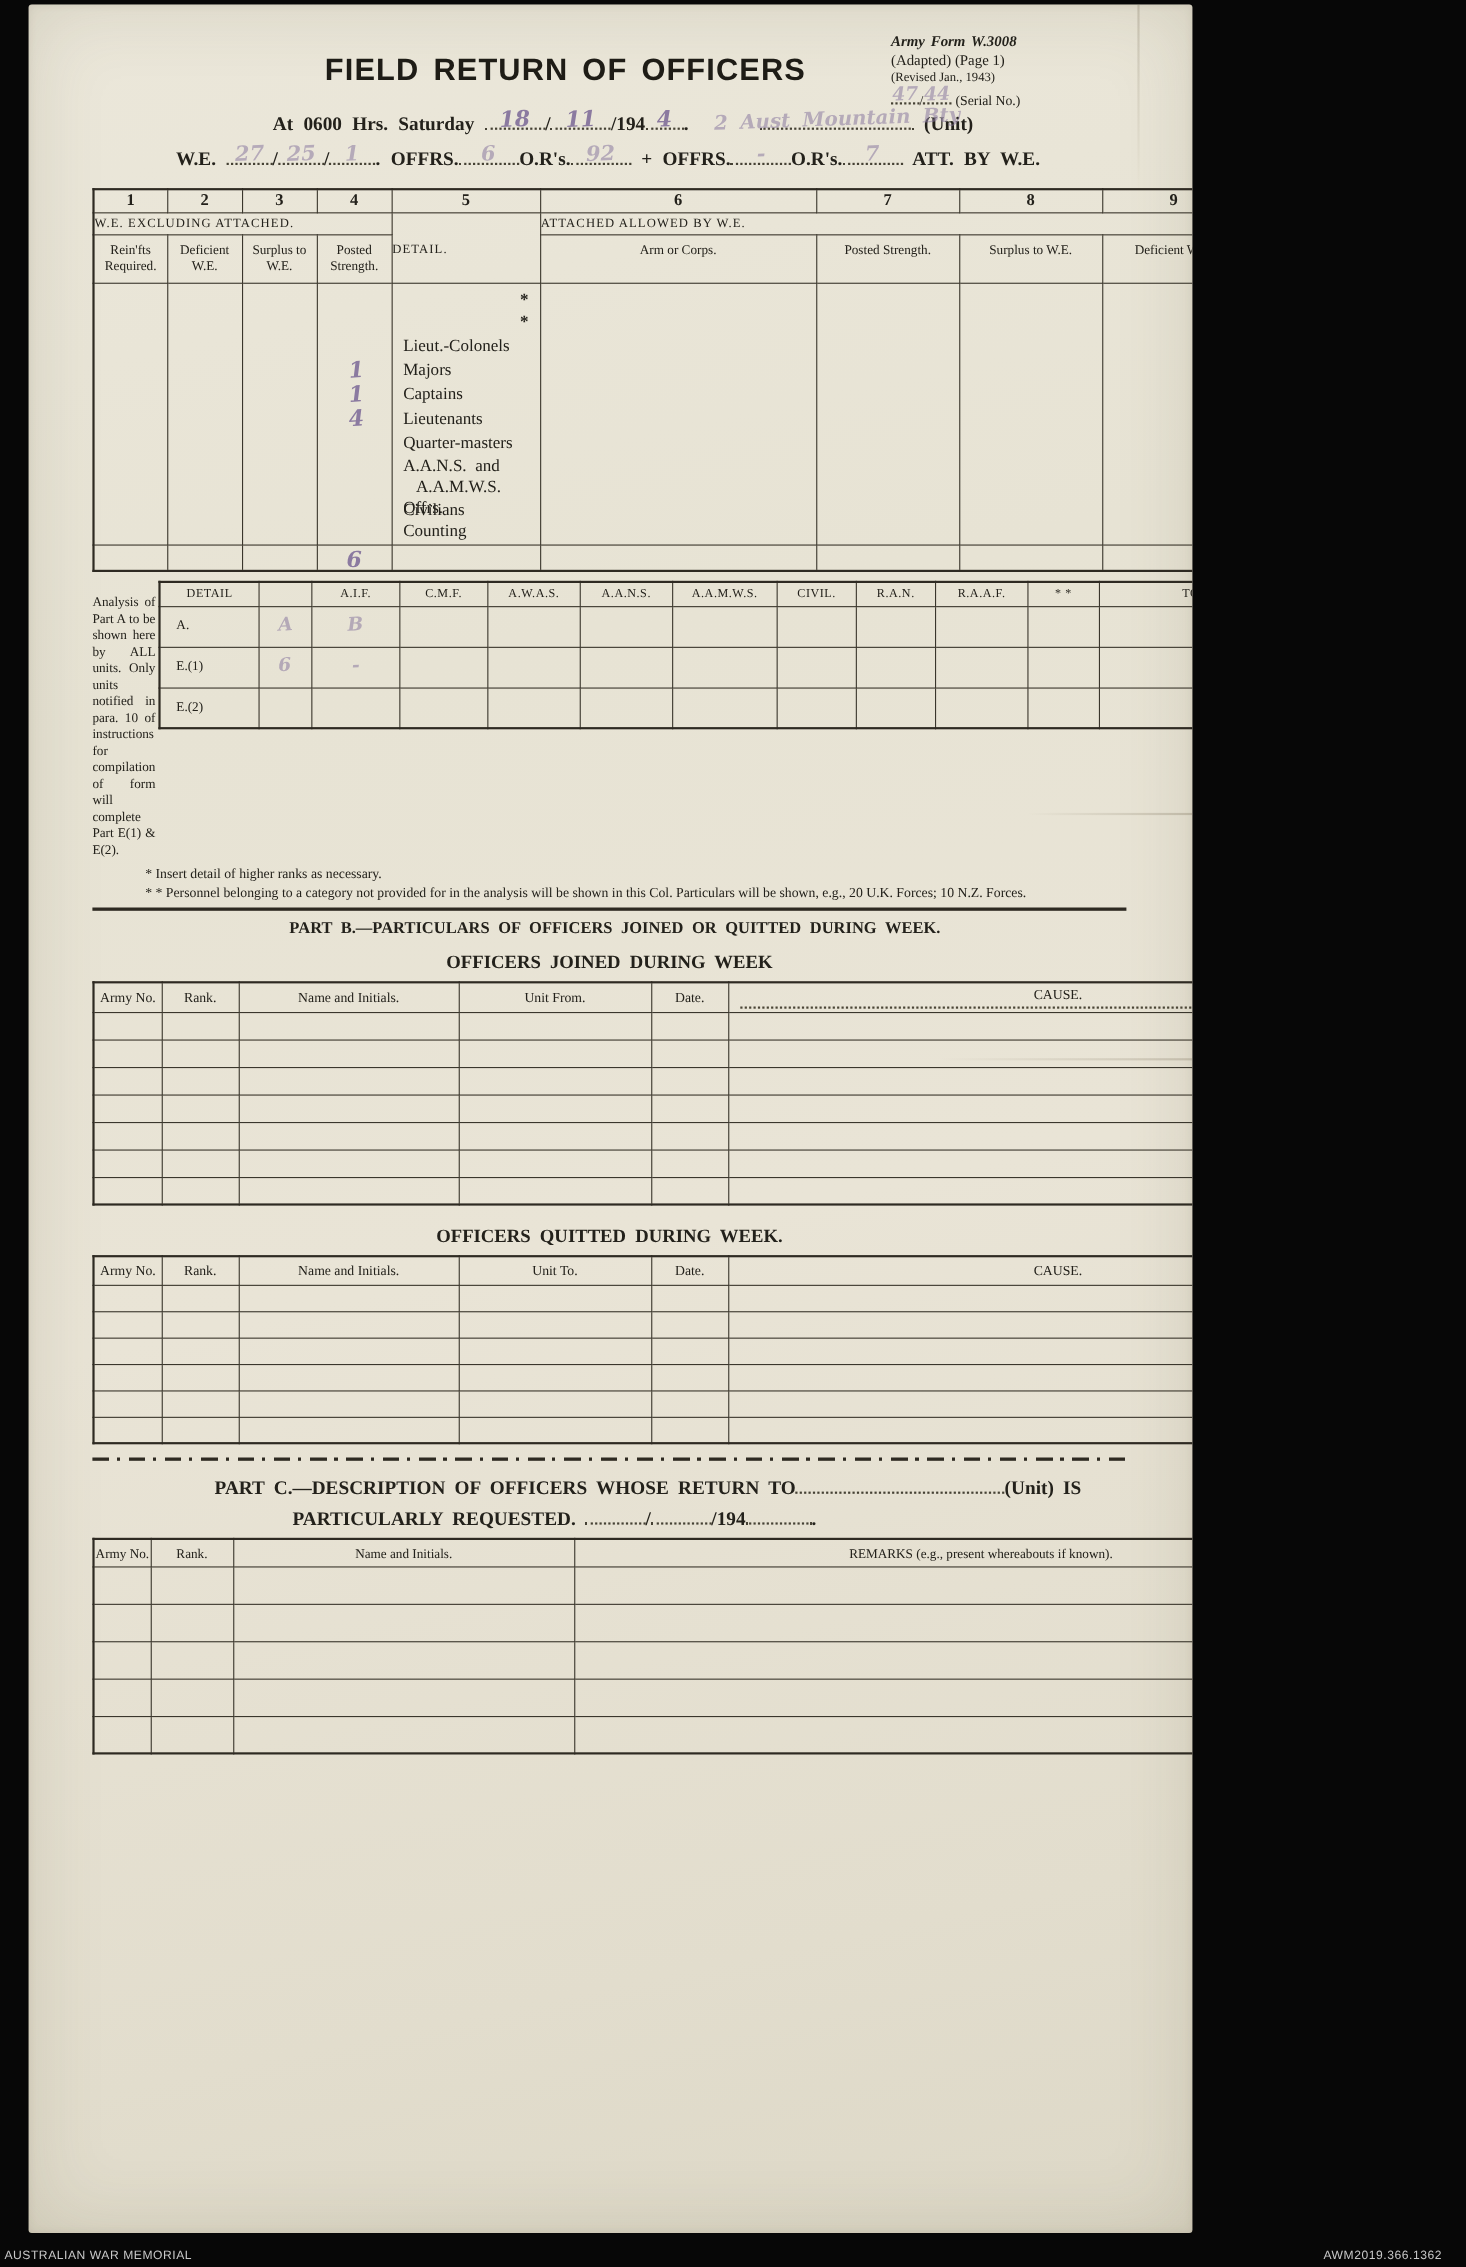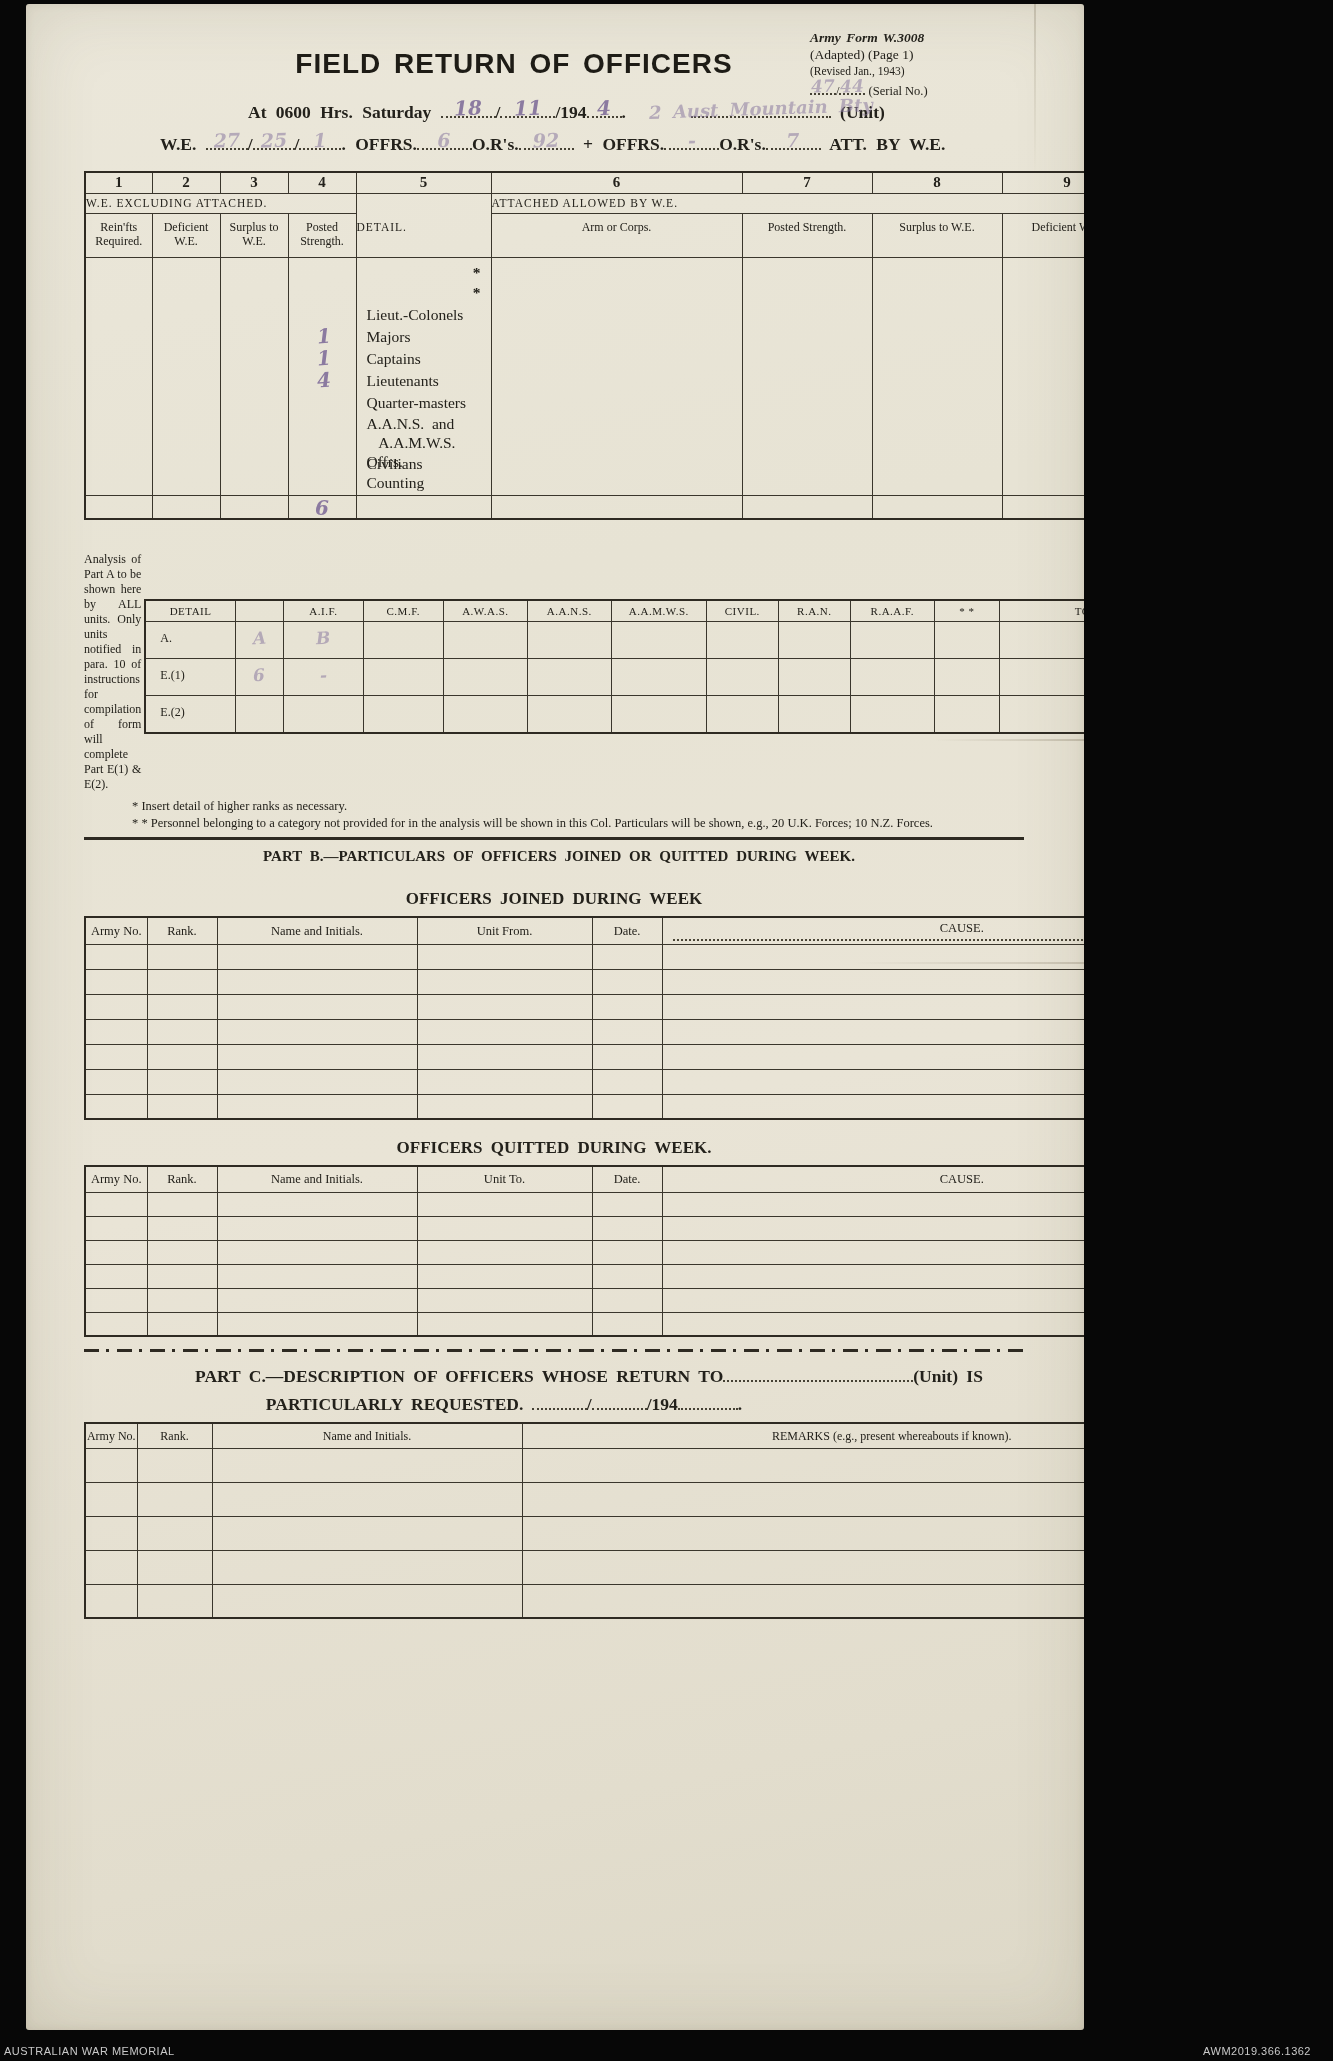--- a/index.html
+++ b/index.html
@@ -67,36 +67,36 @@
   .parta .atotal td { height:24px; }
   .detailcell { padding:6px 4px 0 10px; font-size:15.5px; }
   .dstar { height:20px; text-align:right; padding-right:6px; font-weight:bold; }
   .dline { height:22px; line-height:22px; }
   .dline.two { height:40px; line-height:19px; white-space:pre-wrap; }
   .rel { position:relative; }
   .pmark { position:absolute; left:28px; font-size:20px; transform:rotate(-4deg); }
   .tmark { display:block; text-align:center; font-size:20px; margin-top:2px; }
 
   
-  .analysis { display:flex; margin-top:20px; align-items:center; }
+  .analysis { display:flex; margin-top:8px; align-items:flex-start; }
   .analysis-note { width:128px; margin-right:3px; font-size:12px; line-height:15px;
                    text-align:justify; padding-top:12px; }
   .antable { width:1046px; }
   .antable td { height:37px; text-align:center; font-size:12px; }
   .antable .an-h td { height:22px; font-size:11px; letter-spacing:.5px; padding-top:4px; }
   .an-label { text-align:left !important; padding:9px 0 0 14px; font-size:12.5px; }
   .anmark { font-size:17px; display:inline-block; margin-top:8px; transform:rotate(-3deg); }
 
   .footnotes { margin-top:6px; margin-left:48px; font-size:12.5px; line-height:16.5px; }
 
   .hrule { margin-top:6px; border-top:3px solid #2e2a22; }
   .pb-heading { margin-top:8px; width:950px; text-align:center; font-size:15px;
                 font-weight:bold; word-spacing:4px; }
   .sec-title { width:940px; text-align:center; font-size:17px; font-weight:bold; word-spacing:4px; }
-  .joined-title { margin-top:24px; }
+  .joined-title { margin-top:12px; }
   .quitted-title { margin-top:18px; }
 
   table.joined, table.quitted, table.partc { width:1177px; margin-top:7px; }
   .joined td { height:25px; }
   .joined .hrow td { height:27px; }
   .quitted td { height:24px; }
   .quitted .hrow td { height:26px; }
   .cause-rule { display:block; margin:4px 10px 0 10px; border-bottom:2px dotted #4a4536; height:0; }
 
   .dashsep { margin-top:12px; height:3px;

